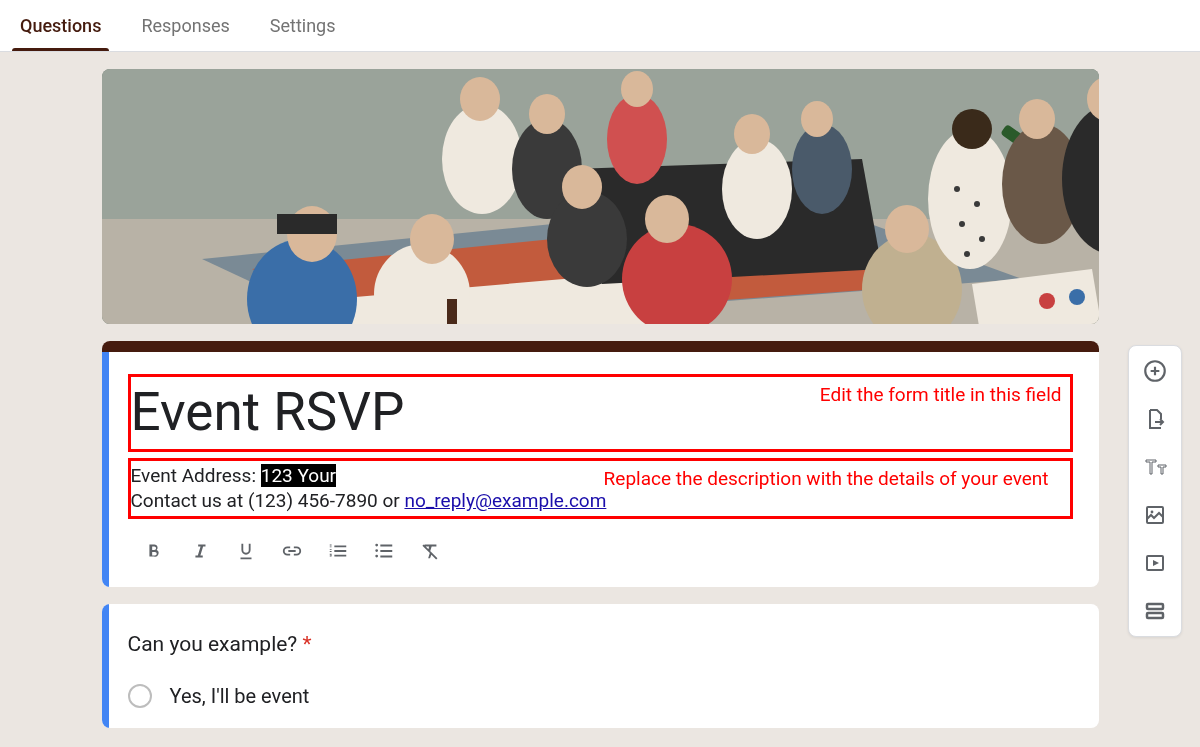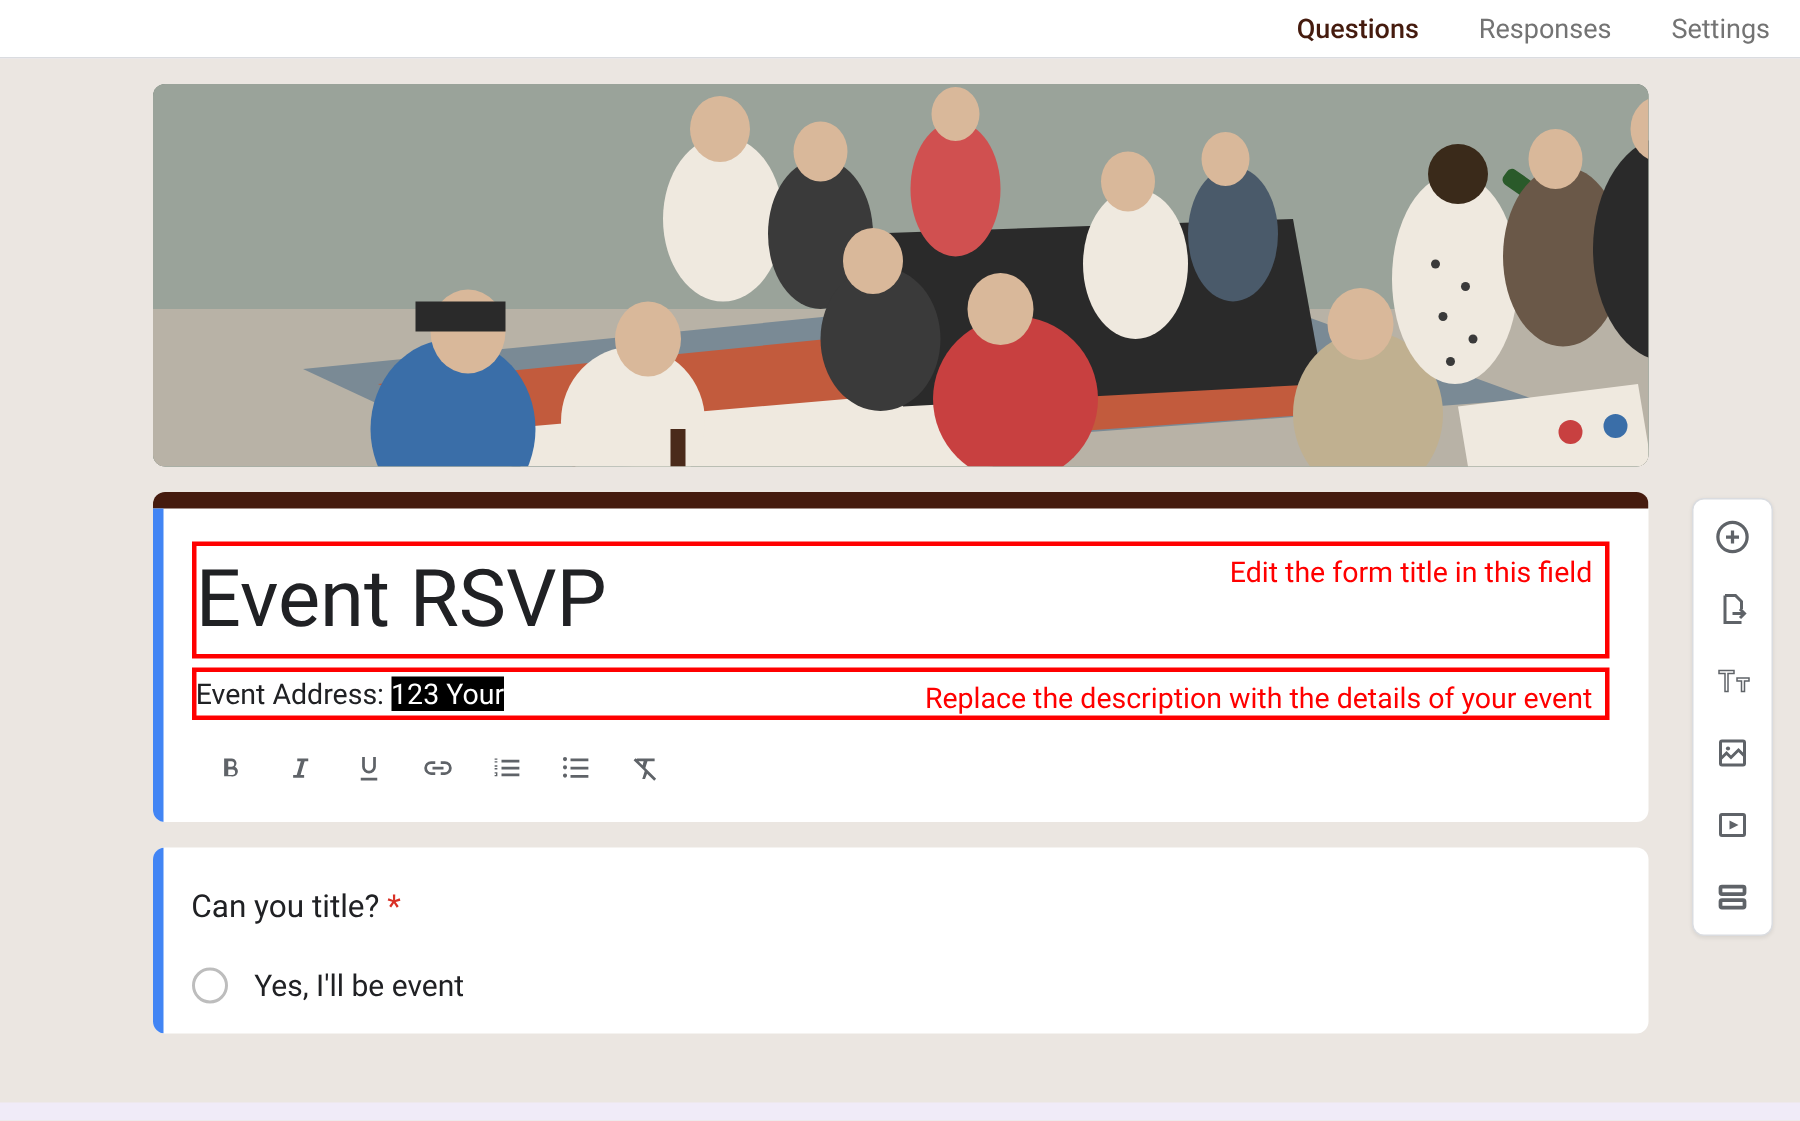--- a/index.html
+++ b/index.html
@@ -6,23 +6,23 @@
   body {
     font-family: 'Google Sans', Roboto, Arial, sans-serif;
     background: #f0ebf8;
     width: 1200px;
     height: 747px;
     overflow: hidden;
     position: relative;
   }
   .tabs-bar {
     background: #fff;
-    height: 39px;
-    display: flex;
-    justify-content: flex-end;
+    height: 52px;
+    display: flex;
+    justify-content: flex-start;
     align-items: center;
     border-bottom: 1px solid #dadce0;
   }
   .tab {
     padding: 0 20px;
     height: 51px;
     display: flex;
     align-items: center;
     font-size: 18px;
     color: #737373;
@@ -105,21 +105,21 @@
     padding: 2px 0;
   }
   .desc-field-box {
     border: 3px solid #ff0000;
     padding: 2px 2px 2px 0px;
     position: relative;
   }
   .desc-annot {
     position: absolute;
     top: 6px;
-    right: 8px;
+    right: 21px;
     color: #ff0000;
     font-size: 19px;
   }
   .desc-line {
     font-size: 19px;
     color: #202124;
     line-height: 1.35;
   }
   .highlight {
     background: #000000;
@@ -280,20 +280,23 @@
       <div class="title-card-inner">
         <div class="title-field-box">
           <span class="title-annot">Edit the form title in this field</span>
           <div class="form-title">Event RSVP</div>
         </div>
         <div class="desc-field-box">
           <span class="desc-annot">Replace the description with the details of your event</span>
           <div class="desc-line">
             <span>Event Address: </span><span class="highlight">123 Your</span>
           </div>
+          <div class="desc-line">
+            <span>Contact us at (123) 456-7890 or </span><span class="link">no_reply@example.com</span>
+          </div>
         </div>
 
         <div class="format-toolbar">
           <div class="fmt-btn">
             <svg width="22" height="22" viewBox="0 0 24 24">
                 <path d="M7 5h5.5a3.5 3.5 0 0 1 2.4 6 3.8 3.8 0 0 1-2.9 7H7V5zm3 2v4h2.3a2 2 0 1 0 0-4H10zm0 6v4h3a2 2 0 1 0 0-4h-3z"></path>
               </svg>
           </div>
           <div class="fmt-btn">
             <svg width="22" height="22" viewBox="0 0 24 24">
@@ -325,21 +328,21 @@
                 <path d="M6 5h13v2h-5.2l-2 6.5-1.9-1.9L11 7H6V5zm-2.3 1.3 1.4-1.4 15 15-1.4 1.4-5.2-5.2L12 20h-2l1.8-5.8L3.7 6.3z"></path>
               </svg>
           </div>
         </div>
       </div>
     </div>
 
     <div class="question-card">
       <div class="left-bar"></div>
       <div class="q-title">
-        <span>Can you title? </span><span class="req">*</span>
+        <span>Can you example? </span><span class="req">*</span>
       </div>
       <div class="option-row">
         <div class="radio-circle"></div>
         <span class="option-label">Yes,  I'll be event</span>
       </div>
     </div>
   </div>
 
   <div class="side-toolbar">
     <div class="side-btn">

